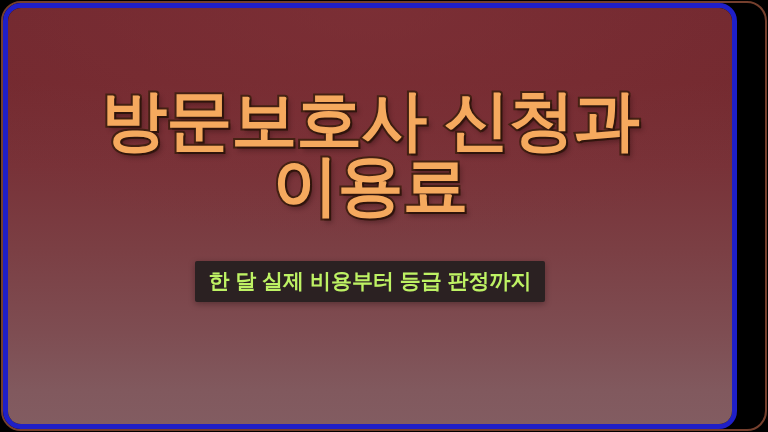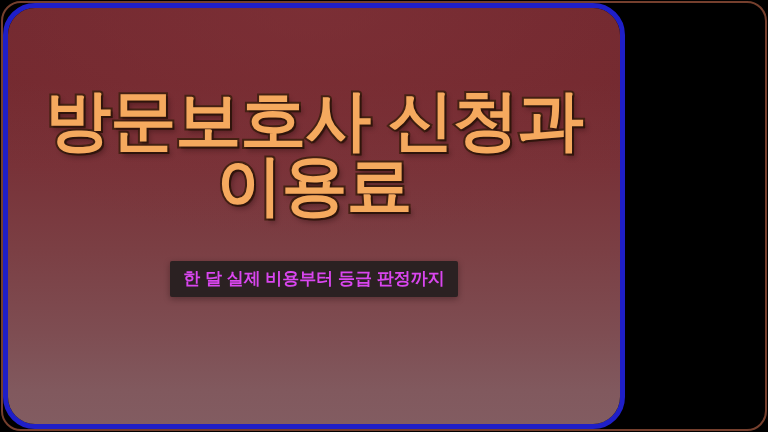--- a/index.html
+++ b/index.html
@@ -35,25 +35,25 @@
     box-sizing: border-box;
     opacity: 0.85;
     pointer-events: none;
   }
 
   
   .frame {
     position: absolute;
     left: 3px;
     top: 3px;
-    width: 622px;
+    width: 734px;
     height: 426px;
     box-sizing: border-box;
     border: 5px solid #1f1fc8;
-    border-radius: 32px;
+    border-radius: 18px;
     overflow: hidden;
   }
 
   
   .card {
     position: absolute;
     inset: 0;
     background:
       radial-gradient(ellipse 120% 90% at 50% 0%,
          rgba(130,52,58,0.55) 0%,
@@ -105,24 +105,24 @@
   .subtitle-wrap {
     margin-top: 44px;
     display: flex;
     justify-content: center;
     width: 100%;
   }
 
   .subtitle-badge {
     display: inline-block;
     background: #2b2122;
-    color: #d946ef;
+    color: #bef264;
     font-family: "Liberation Sans", "DejaVu Sans", sans-serif;
     font-weight: 700;
-    font-size: 17px;
+    font-size: 21px;
     letter-spacing: 0px;
     padding: 6px 13px 7px 13px;
     border-radius: 2px;
     white-space: nowrap;
     box-shadow: 0 2px 6px rgba(20,8,8,0.35);
   }
 </style>
 </head>
 <body>
 

